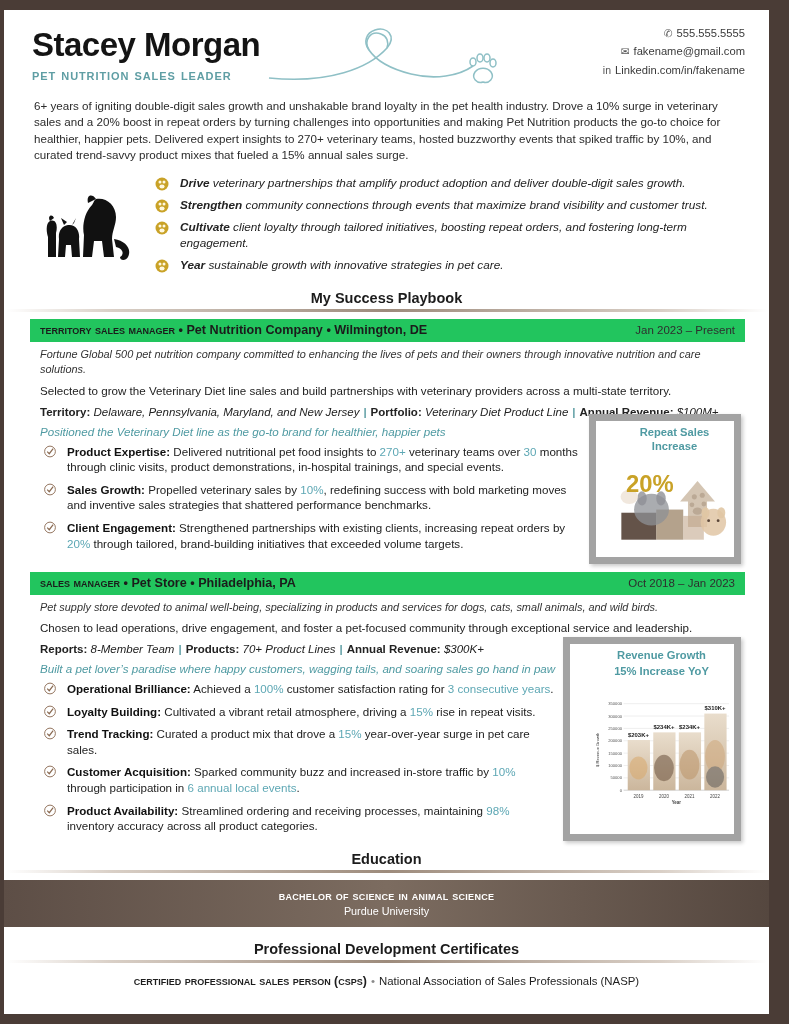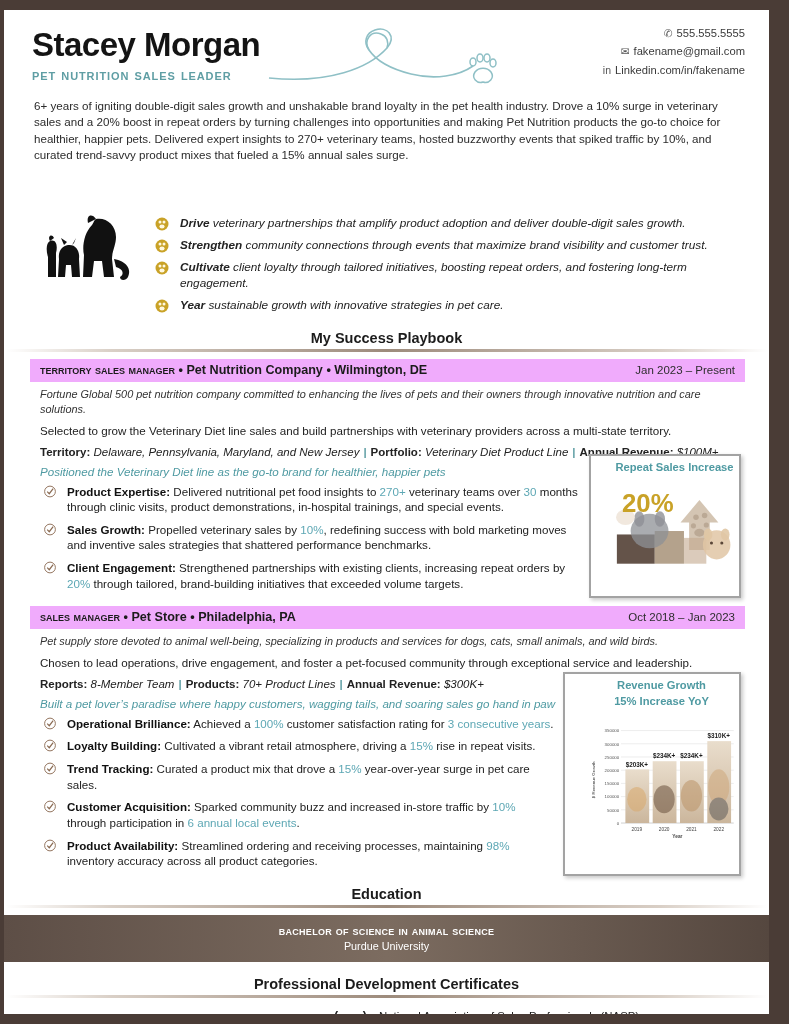--- a/index.html
+++ b/index.html
@@ -45,21 +45,21 @@
     color: #3f3733; margin: 4px 0 8px 0;
   }
   .summary {
     font-size: 11.6px; color: #2b2b2b; line-height: 1.42;
     padding: 0 30px 0 30px; text-align: left;
   }
 
   
   .highlights { display: flex; padding: 10px 26px 4px 30px; gap: 10px; }
   .pets-art { width: 108px; flex: 0 0 108px; display:flex; align-items:center; justify-content:center; }
-  .hl-list { flex: 1; padding-top: 2px; margin-top: 40px; }
+  .hl-list { flex: 1; padding-top: 2px; }
   .hl-row { display: flex; align-items: flex-start; margin-bottom: 7px; }
   .paw-bullet {
     flex: 0 0 16px; width: 14px; height: 14px; margin: 1px 10px 0 2px;
   }
   .hl-text {
     font-size: 11.8px; font-style: italic; color: #232323; line-height: 1.3;
   }
   .hl-text b { font-style: italic; font-weight: bold; }
 
   
@@ -70,21 +70,21 @@
   .sec-rule {
     height: 3px; margin: 0 2px 7px 2px;
     background: linear-gradient(to right,
       rgba(255,255,255,0) 0%, #d9cfc6 14%, #9d8b7c 50%, #d9cfc6 86%, rgba(255,255,255,0) 100%);
     border-radius: 2px;
   }
 
   
   .job { padding: 0 24px 0 26px; }
   .job-bar {
-    background: #f0abfc;
+    background: #22c55e;
     padding: 4px 10px 5px 10px;
     display: flex; justify-content: space-between; align-items: baseline;
   }
   .job-title {
     font-size: 12.6px; font-weight: bold; color: #1b1b1b;
     font-variant: small-caps; text-transform: lowercase;
   }
   .job-title .plain { font-variant: normal; text-transform: none; }
   .job-dates { font-size: 11.5px; color: #2e2e2e; white-space: nowrap; }
   .job-desc {
@@ -112,21 +112,21 @@
     flex: 0 0 16px; margin: 1px 9px 0 2px;
   }
   .btext { font-size: 11.6px; color: #222; line-height: 1.35; }
   .btext b { font-weight: bold; color: #111; }
   .hl { color: #5da7b4; }
 
   
   .media {
     flex: 0 0 152px; margin-top: 2px;
     box-shadow: 2px 2px 4px rgba(0,0,0,0.22);
-    background: #fff; border: 2px solid #a3a3a3; padding-left: 19px;
+    background: #fff; border: 7px solid #a3a3a3; padding-left: 19px;
   }
   .media-title {
     text-align: center; font-size: 11.2px; font-weight: bold; color: #4f9aa2;
     padding: 4px 2px 2px 2px; line-height: 1.25;
   }
   .media-art { position: relative; width: 100%; }
 
   
   .edu-band {
     margin-top: 2px;

